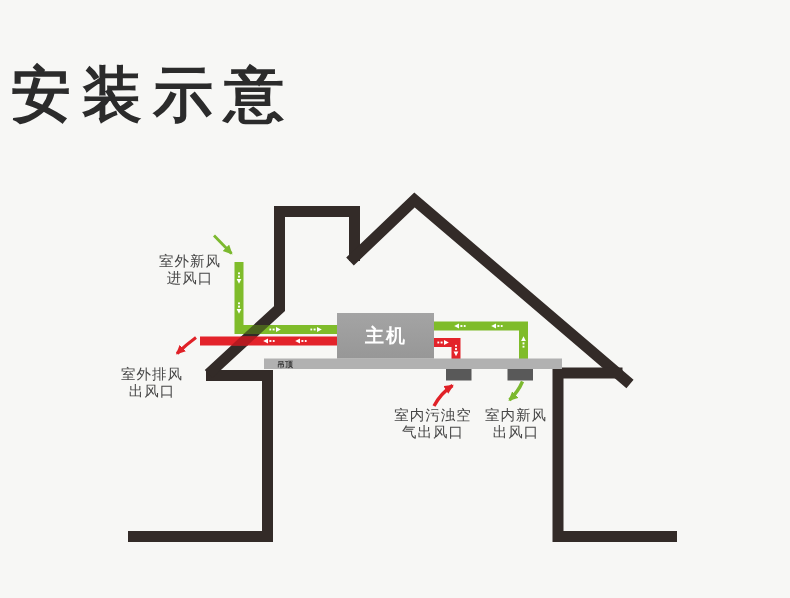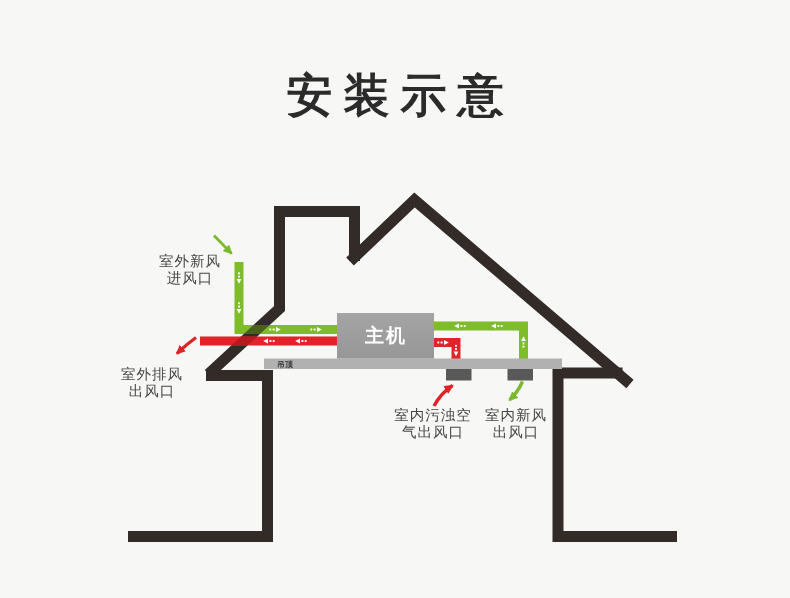--- a/index.html
+++ b/index.html
@@ -13,22 +13,22 @@
     width: 790px;
     height: 598px;
     background: #f7f7f5;
     overflow: hidden;
   }
   .page-title {
     position: absolute;
     top: 68px;
     left: 0;
     width: 790px;
-    text-align: center;
-    font-size: 46px;
+    text-align: left;
+    font-size: 60px;
     line-height: 54px;
     font-weight: 700;
     color: #2b2b2b;
     letter-spacing: 11px;
     padding-left: 11px;
     box-sizing: border-box;
     font-family: "Liberation Sans", sans-serif;
   }
   .diagram-svg {
     position: absolute;

